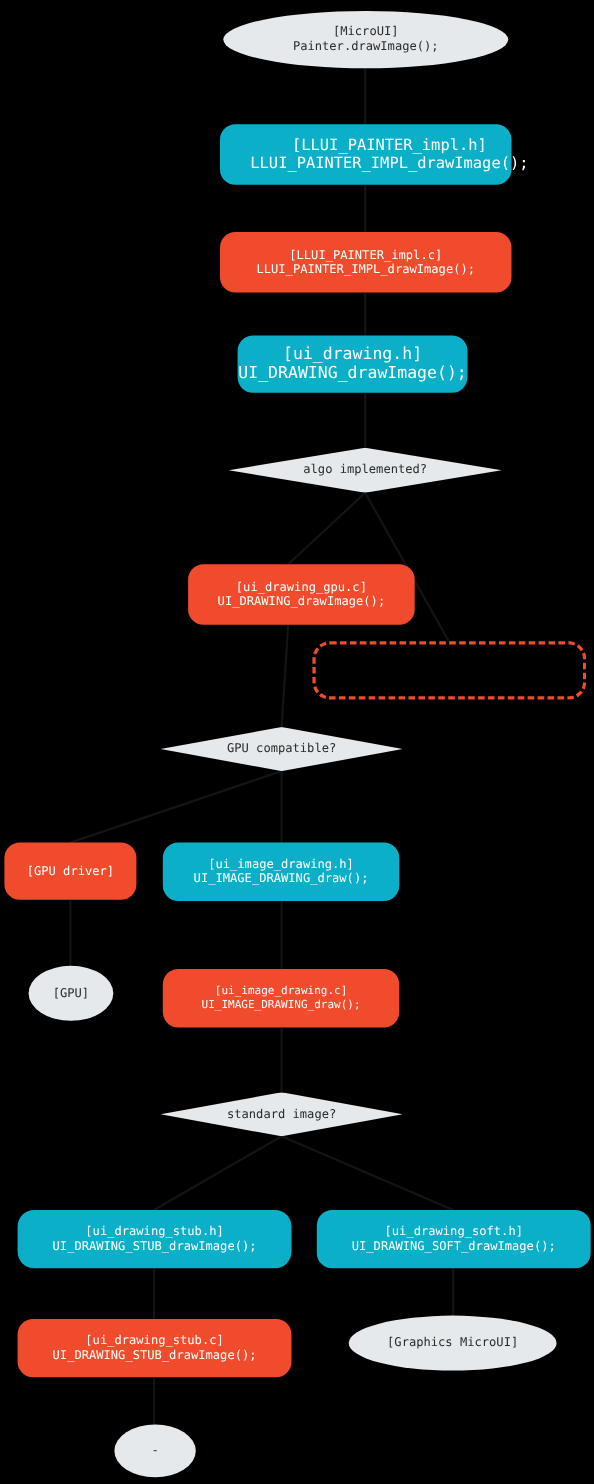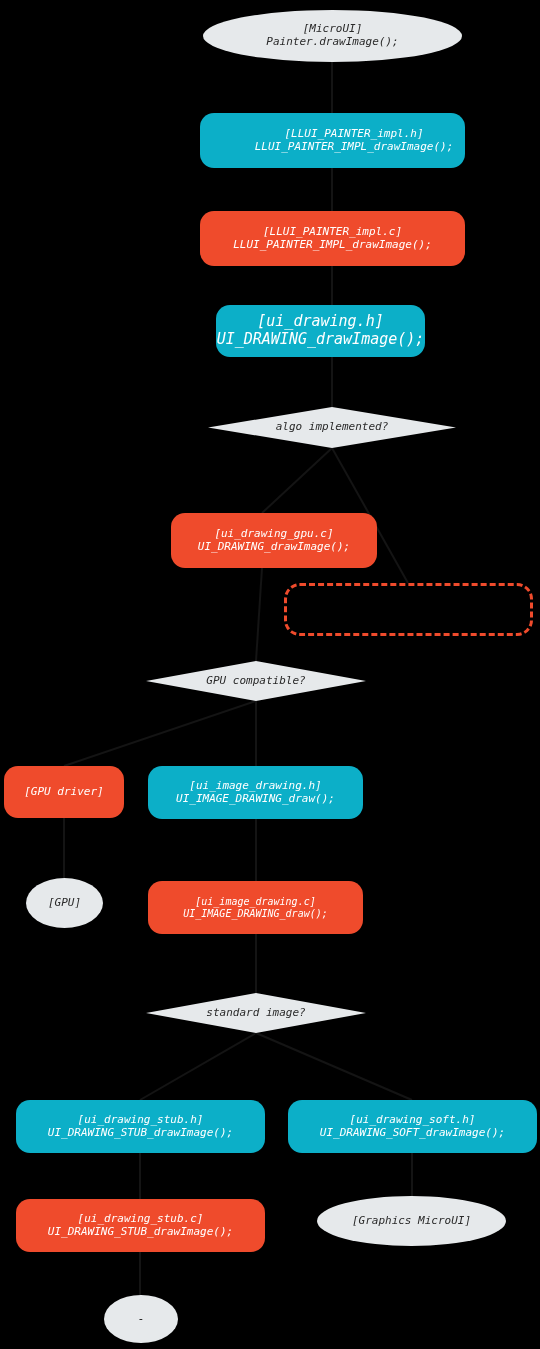--- a/index.html
+++ b/index.html
@@ -13,21 +13,20 @@
     position: relative;
     overflow: hidden;
     font-family: "DejaVu Sans Mono", "Liberation Mono", monospace;
   }
   #canvas {
     position: absolute;
     left: 0;
     top: 0;
     width: 540px;
     height: 1349px;
-    font-style: italic;
   }
   .node {
     position: absolute;
     box-sizing: border-box;
     display: flex;
     flex-direction: column;
     align-items: center;
     justify-content: center;
     text-align: center;
     line-height: 1.18;
@@ -107,31 +106,31 @@
       <line x1="256" y1="819" x2="256" y2="881" stroke="#141414" stroke-width="2"></line>
       <line x1="256" y1="934" x2="256" y2="993" stroke="#141414" stroke-width="2"></line>
       <line x1="256" y1="1033" x2="140" y2="1100" stroke="#141414" stroke-width="2"></line>
       <line x1="256" y1="1033" x2="412" y2="1100" stroke="#141414" stroke-width="2"></line>
       <line x1="140" y1="1153" x2="140" y2="1199" stroke="#141414" stroke-width="2"></line>
       <line x1="412" y1="1153" x2="412" y2="1196" stroke="#141414" stroke-width="2"></line>
       <line x1="140" y1="1252" x2="140" y2="1295" stroke="#141414" stroke-width="2"></line>
     </svg>
   <div id="node-layer">
       <div class="node fill-grey shape-ellipse" style="left: 203px; top: 10px; width: 259px; height: 52px; font-size: 11px;"><div class="txt"><span class="ln">[MicroUI]</span><span class="ln">Painter.drawImage();</span></div></div>
-      <div class="node fill-cyan shape-rounded" style="left: 200px; top: 113px; width: 265px; height: 55px; font-size: 11px; padding-left: 43px;"><div class="txt"><span class="ln">[LLUI_PAINTER_impl.h]</span><span class="ln">LLUI_PAINTER_IMPL_drawImage();</span></div></div>
+      <div class="node fill-cyan shape-rounded" style="left: 200px; top: 113px; width: 265px; height: 55px; font-size: 14px; padding-left: 43px;"><div class="txt"><span class="ln">[LLUI_PAINTER_impl.h]</span><span class="ln">LLUI_PAINTER_IMPL_drawImage();</span></div></div>
       <div class="node fill-orange shape-rounded" style="left: 200px; top: 211px; width: 265px; height: 55px; font-size: 11px;"><div class="txt"><span class="ln">[LLUI_PAINTER_impl.c]</span><span class="ln">LLUI_PAINTER_IMPL_drawImage();</span></div></div>
       <div class="node fill-cyan shape-rounded" style="left: 216px; top: 305px; width: 209px; height: 52px; font-size: 15px;"><div class="txt"><span class="ln">[ui_drawing.h]</span><span class="ln">UI_DRAWING_drawImage();</span></div></div>
       <div class="node fill-grey shape-diamond" style="left: 208px; top: 407px; width: 248px; height: 41px; font-size: 11px;"><div class="diamond-bg" style="background: rgb(230, 233, 235);"></div><div class="txt"><span class="ln">algo implemented?</span></div></div>
       <div class="node fill-orange shape-rounded" style="left: 159px; top: 513px; width: 206px; height: 55px; font-size: 11px; margin-left: 12px;"><div class="txt"><span class="ln">[ui_drawing_gpu.c]</span><span class="ln">UI_DRAWING_drawImage();</span></div></div>
       <div class="node fill-none-dashed shape-rounded" style="left: 284px; top: 583px; width: 249px; height: 53px; font-size: 11px;"><div class="txt"></div></div>
       <div class="node fill-grey shape-diamond" style="left: 146px; top: 661px; width: 220px; height: 40px; font-size: 11px;"><div class="diamond-bg" style="background: rgb(230, 233, 235);"></div><div class="txt"><span class="ln">GPU compatible?</span></div></div>
       <div class="node fill-orange shape-rounded" style="left: 4px; top: 766px; width: 120px; height: 52px; font-size: 11px;"><div class="txt"><span class="ln">[GPU driver]</span></div></div>
       <div class="node fill-cyan shape-rounded" style="left: 148px; top: 766px; width: 215px; height: 53px; font-size: 11px;"><div class="txt"><span class="ln">[ui_image_drawing.h]</span><span class="ln">UI_IMAGE_DRAWING_draw();</span></div></div>
       <div class="node fill-grey shape-ellipse" style="left: 26px; top: 878px; width: 77px; height: 50px; font-size: 11px;"><div class="txt"><span class="ln">[GPU]</span></div></div>
       <div class="node fill-orange shape-rounded" style="left: 148px; top: 881px; width: 215px; height: 53px; font-size: 10px;"><div class="txt"><span class="ln">[ui_image_drawing.c]</span><span class="ln">UI_IMAGE_DRAWING_draw();</span></div></div>
       <div class="node fill-grey shape-diamond" style="left: 146px; top: 993px; width: 220px; height: 40px; font-size: 11px;"><div class="diamond-bg" style="background: rgb(230, 233, 235);"></div><div class="txt"><span class="ln">standard image?</span></div></div>
-      <div class="node fill-cyan shape-rounded" style="left: 16px; top: 1100px; width: 249px; height: 53px; font-size: 11px;"><div class="txt"><span class="ln">[ui_drawing_stub.h]</span><span class="ln">UI_DRAWING_STUB_drawImage();</span></div></div>
+      <div class="node fill-cyan shape-rounded" style="left: 16px; top: 1100px; width: 249px; height: 53px; font-size: 11px; border-radius: 15px;"><div class="txt"><span class="ln">[ui_drawing_stub.h]</span><span class="ln">UI_DRAWING_STUB_drawImage();</span></div></div>
       <div class="node fill-cyan shape-rounded" style="left: 288px; top: 1100px; width: 249px; height: 53px; font-size: 11px;"><div class="txt"><span class="ln">[ui_drawing_soft.h]</span><span class="ln">UI_DRAWING_SOFT_drawImage();</span></div></div>
       <div class="node fill-orange shape-rounded" style="left: 16px; top: 1199px; width: 249px; height: 53px; font-size: 11px;"><div class="txt"><span class="ln">[ui_drawing_stub.c]</span><span class="ln">UI_DRAWING_STUB_drawImage();</span></div></div>
       <div class="node fill-grey shape-ellipse" style="left: 317px; top: 1196px; width: 189px; height: 50px; font-size: 11px;"><div class="txt"><span class="ln">[Graphics MicroUI]</span></div></div>
       <div class="node fill-grey shape-ellipse" style="left: 104px; top: 1295px; width: 74px; height: 48px; font-size: 11px;"><div class="txt"><span class="ln">-</span></div></div>
     </div>
 </div>
 
 </body></html>

